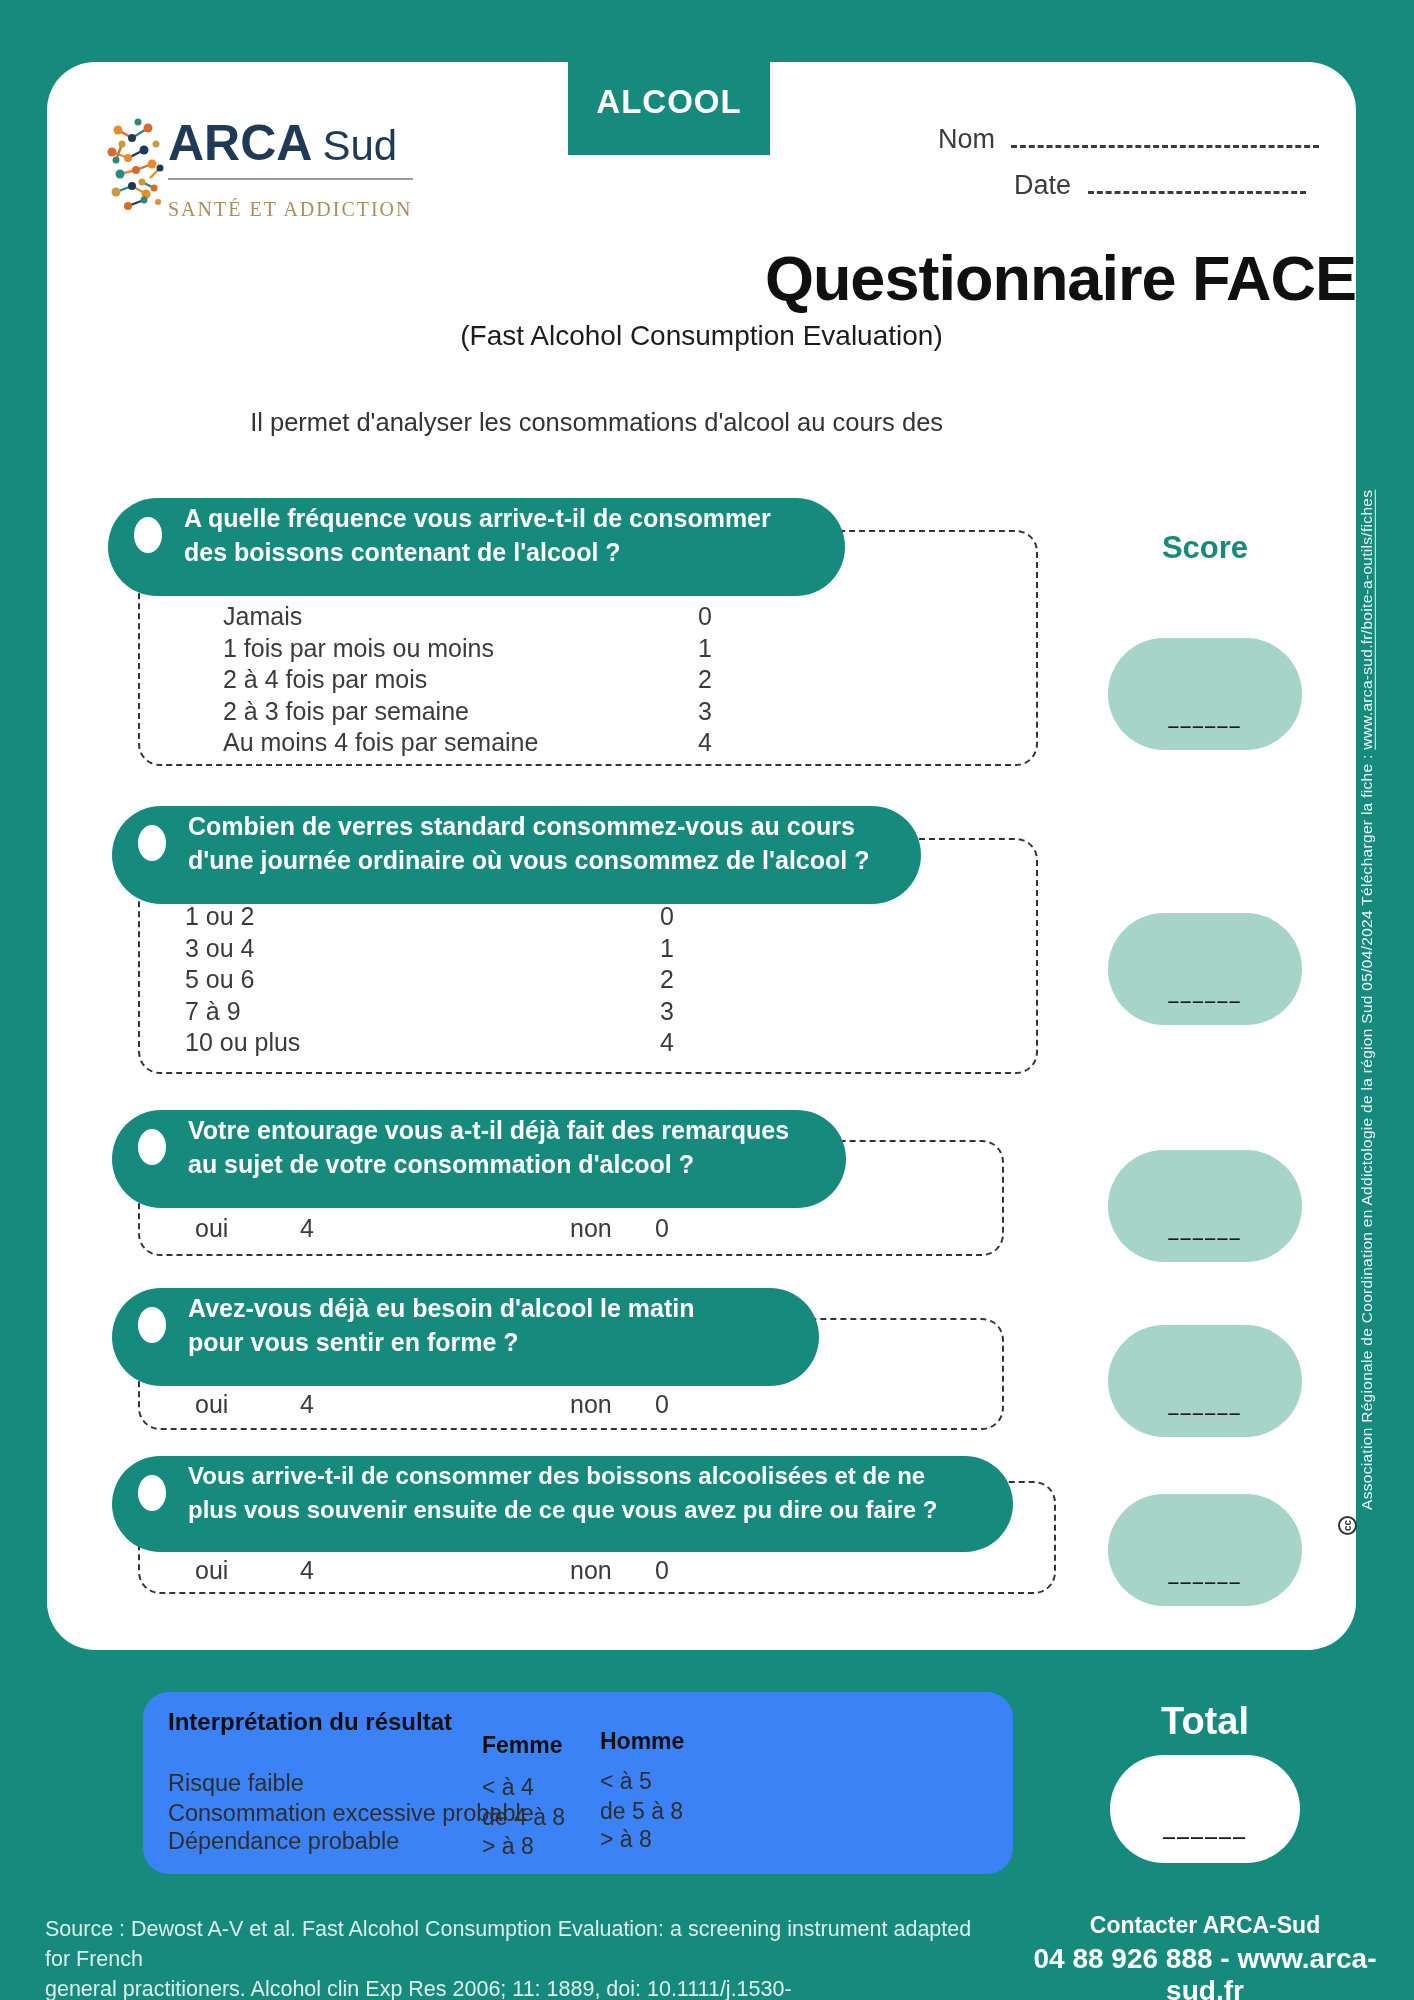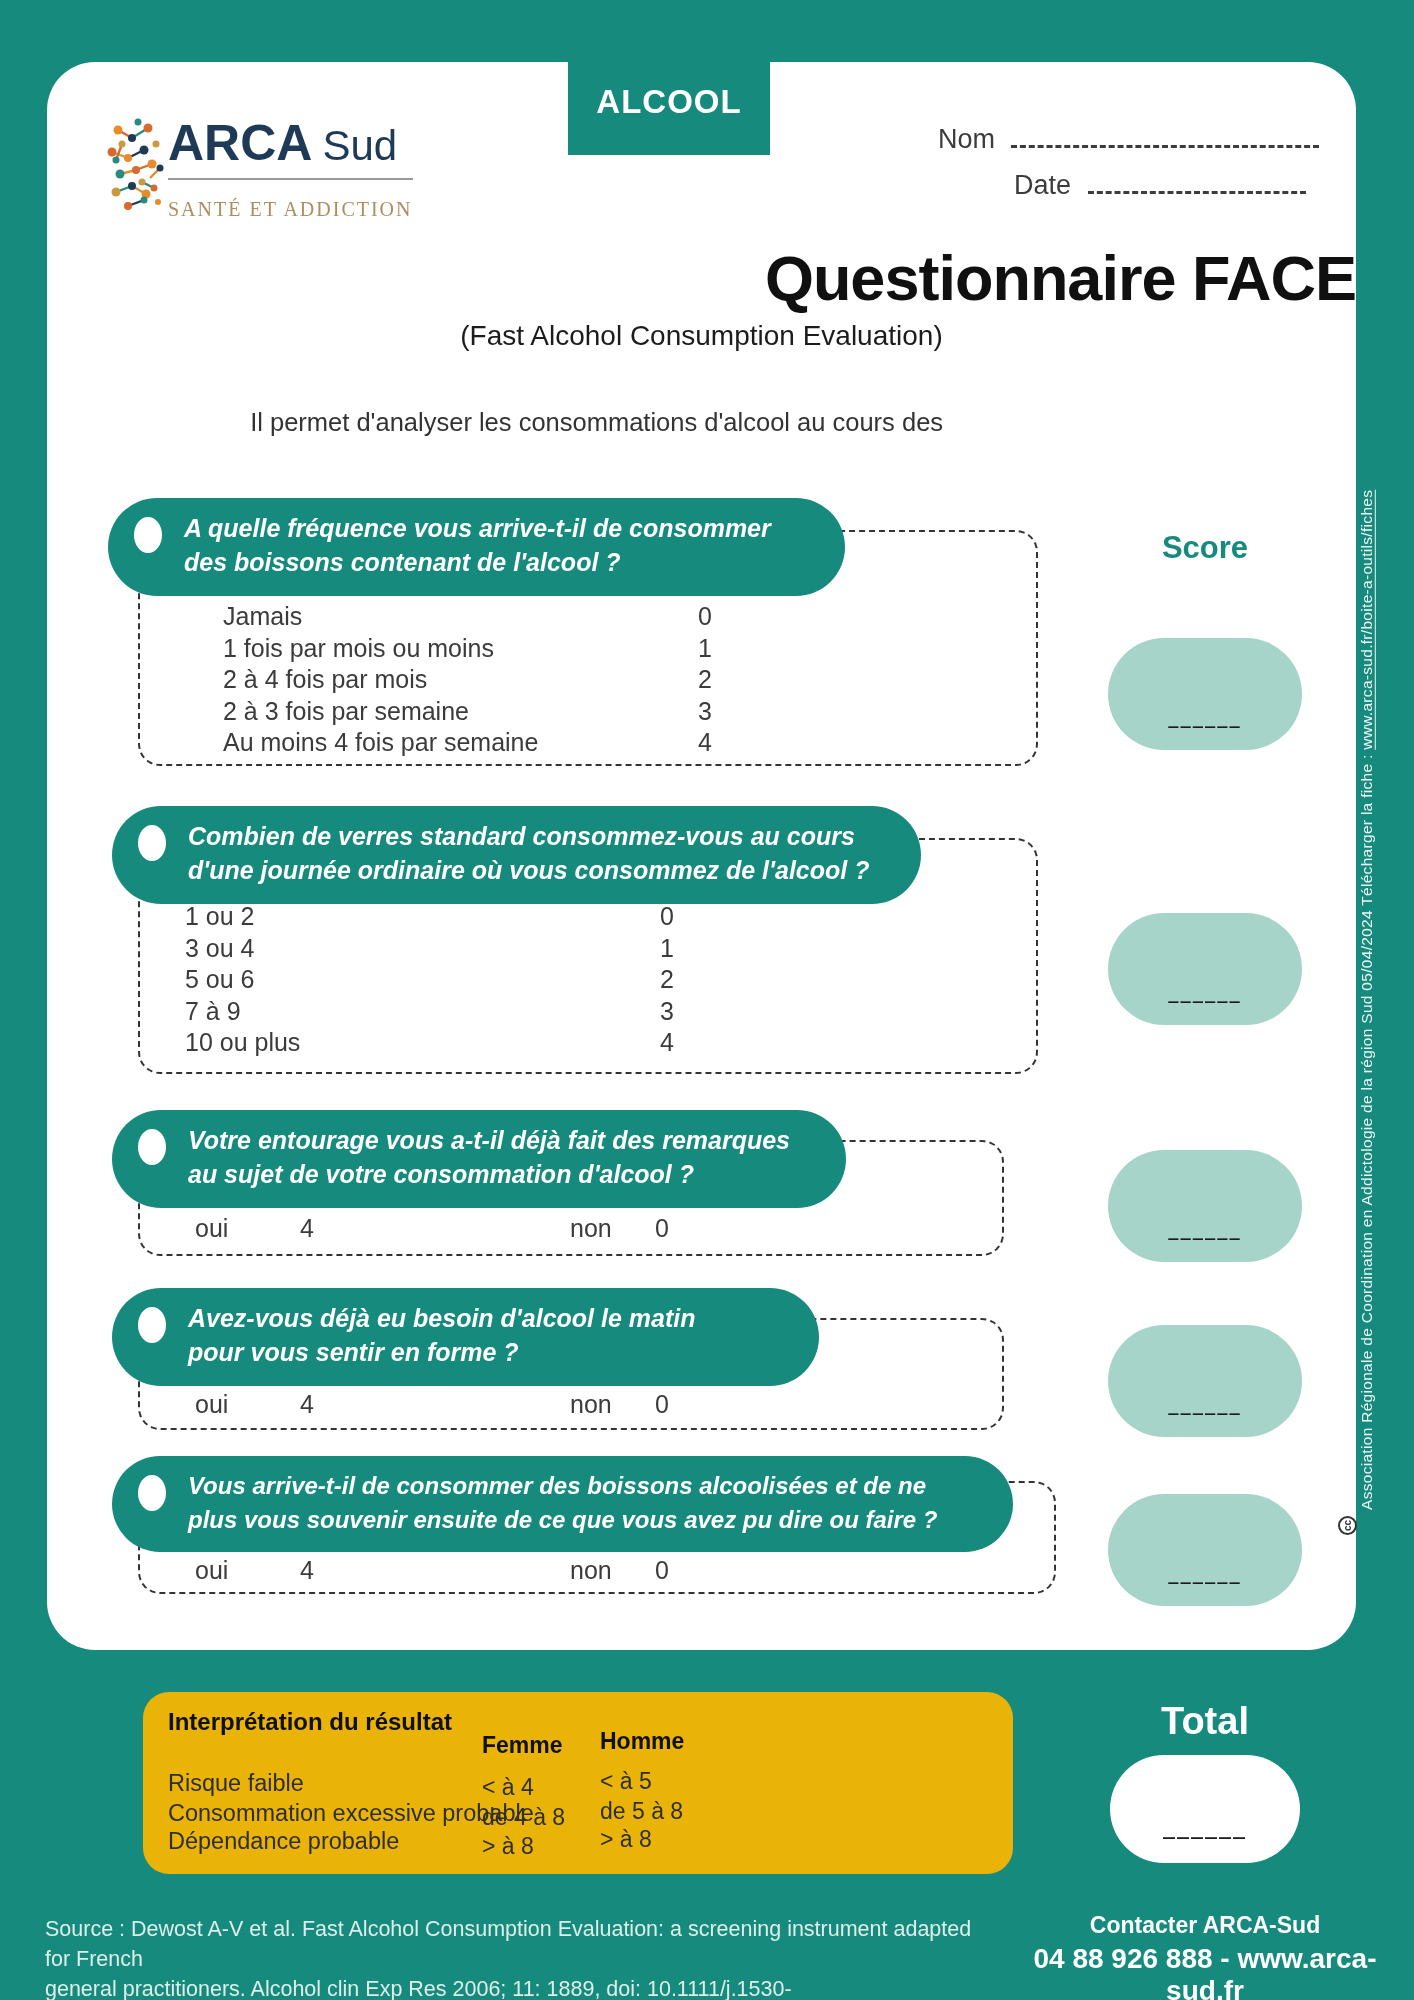--- a/index.html
+++ b/index.html
@@ -41,21 +41,21 @@
   }
   .subtitle{position:absolute;left:47px;top:320px;width:1309px;text-align:center;font-size:28px;color:#1c1c1c;}
   .intro{position:absolute;left:47px;top:405px;width:1309px;text-align:center;font-size:25.5px;color:#333;line-height:35px;}
   .intro b{color:#ffffff;}
   
   .q-pill{
     position:absolute;background:#178a7e;border-radius:49px;z-index:3;
     box-sizing:border-box;color:#fff;
   }
   .q-bullet{position:absolute;left:26px;top:19px;width:28px;height:36px;background:#fff;border-radius:50%;}
-  .q-text{padding:13px 18px 0 76px;font-size:25px;font-weight:bold;line-height:34px;font-style:italic;}
+  .q-text{padding:3px 18px 0 76px;font-size:25px;font-weight:bold;line-height:34px;}
   .answer-box{
     position:absolute;border:2.5px dashed #333;border-radius:22px;background:transparent;z-index:1;
     box-sizing:border-box;
   }
   .opts{position:absolute;width:560px;z-index:2;}
   .opt-row{position:relative;height:31.6px;font-size:25px;color:#3b3b3b;}
   .opt-value{position:absolute;left:475px;top:0;}
   .yn-row{position:absolute;font-size:25px;color:#3b3b3b;z-index:2;}
   .yn-row .yl{display:inline-block;width:105px;}
   .yn-row .yv{display:inline-block;width:270px;}
@@ -63,21 +63,21 @@
   
   .score-head{position:absolute;left:1108px;top:530px;width:194px;text-align:center;
     font-size:31px;font-weight:bold;color:#178a7e;z-index:2;}
   .score-pill{
     position:absolute;left:1108px;width:194px;height:112px;background:#a6d4c9;border-radius:56px;
     display:flex;align-items:flex-end;justify-content:center;box-sizing:border-box;padding-bottom:22px;z-index:2;
   }
   .score-dashes{font-family:"DejaVu Sans Mono", monospace;font-size:17px;font-weight:bold;color:#1c1c1c;letter-spacing:2px;}
   
   .interp{
-    position:absolute;left:143px;top:1692px;width:870px;height:182px;background:#eab308;border-radius:26px;
+    position:absolute;left:143px;top:1692px;width:870px;height:182px;background:#3b82f6;border-radius:26px;
     box-sizing:border-box;
   }
   .interp-title{position:absolute;left:25px;top:16px;font-size:24px;font-weight:bold;color:#101010;}
   .col-head{position:absolute;top:40px;font-size:23px;font-weight:bold;color:#101010;}
   .col-femme{left:339px;}
   .col-homme{left:457px;top:36px;}
   .interp-row-label{position:absolute;left:25px;font-size:23.5px;color:#2e2e2e;}
   .interp-val{position:absolute;font-size:23px;color:#2e2e2e;}
   
   .total-label{position:absolute;left:1108px;top:1700px;width:194px;text-align:center;

